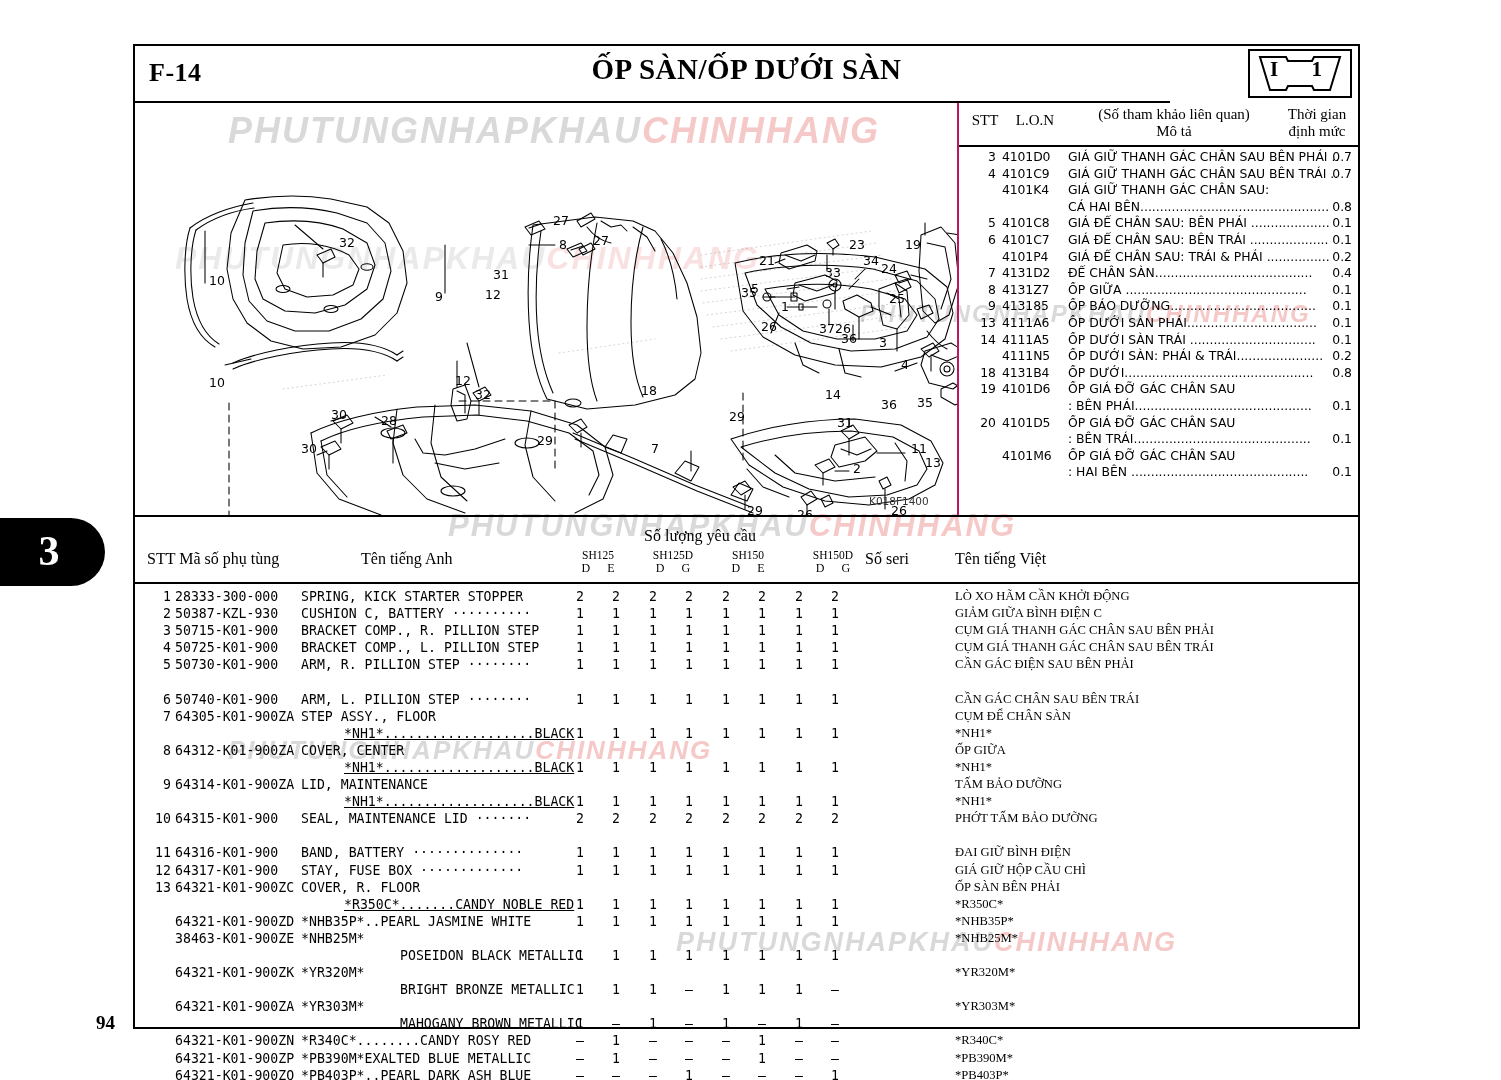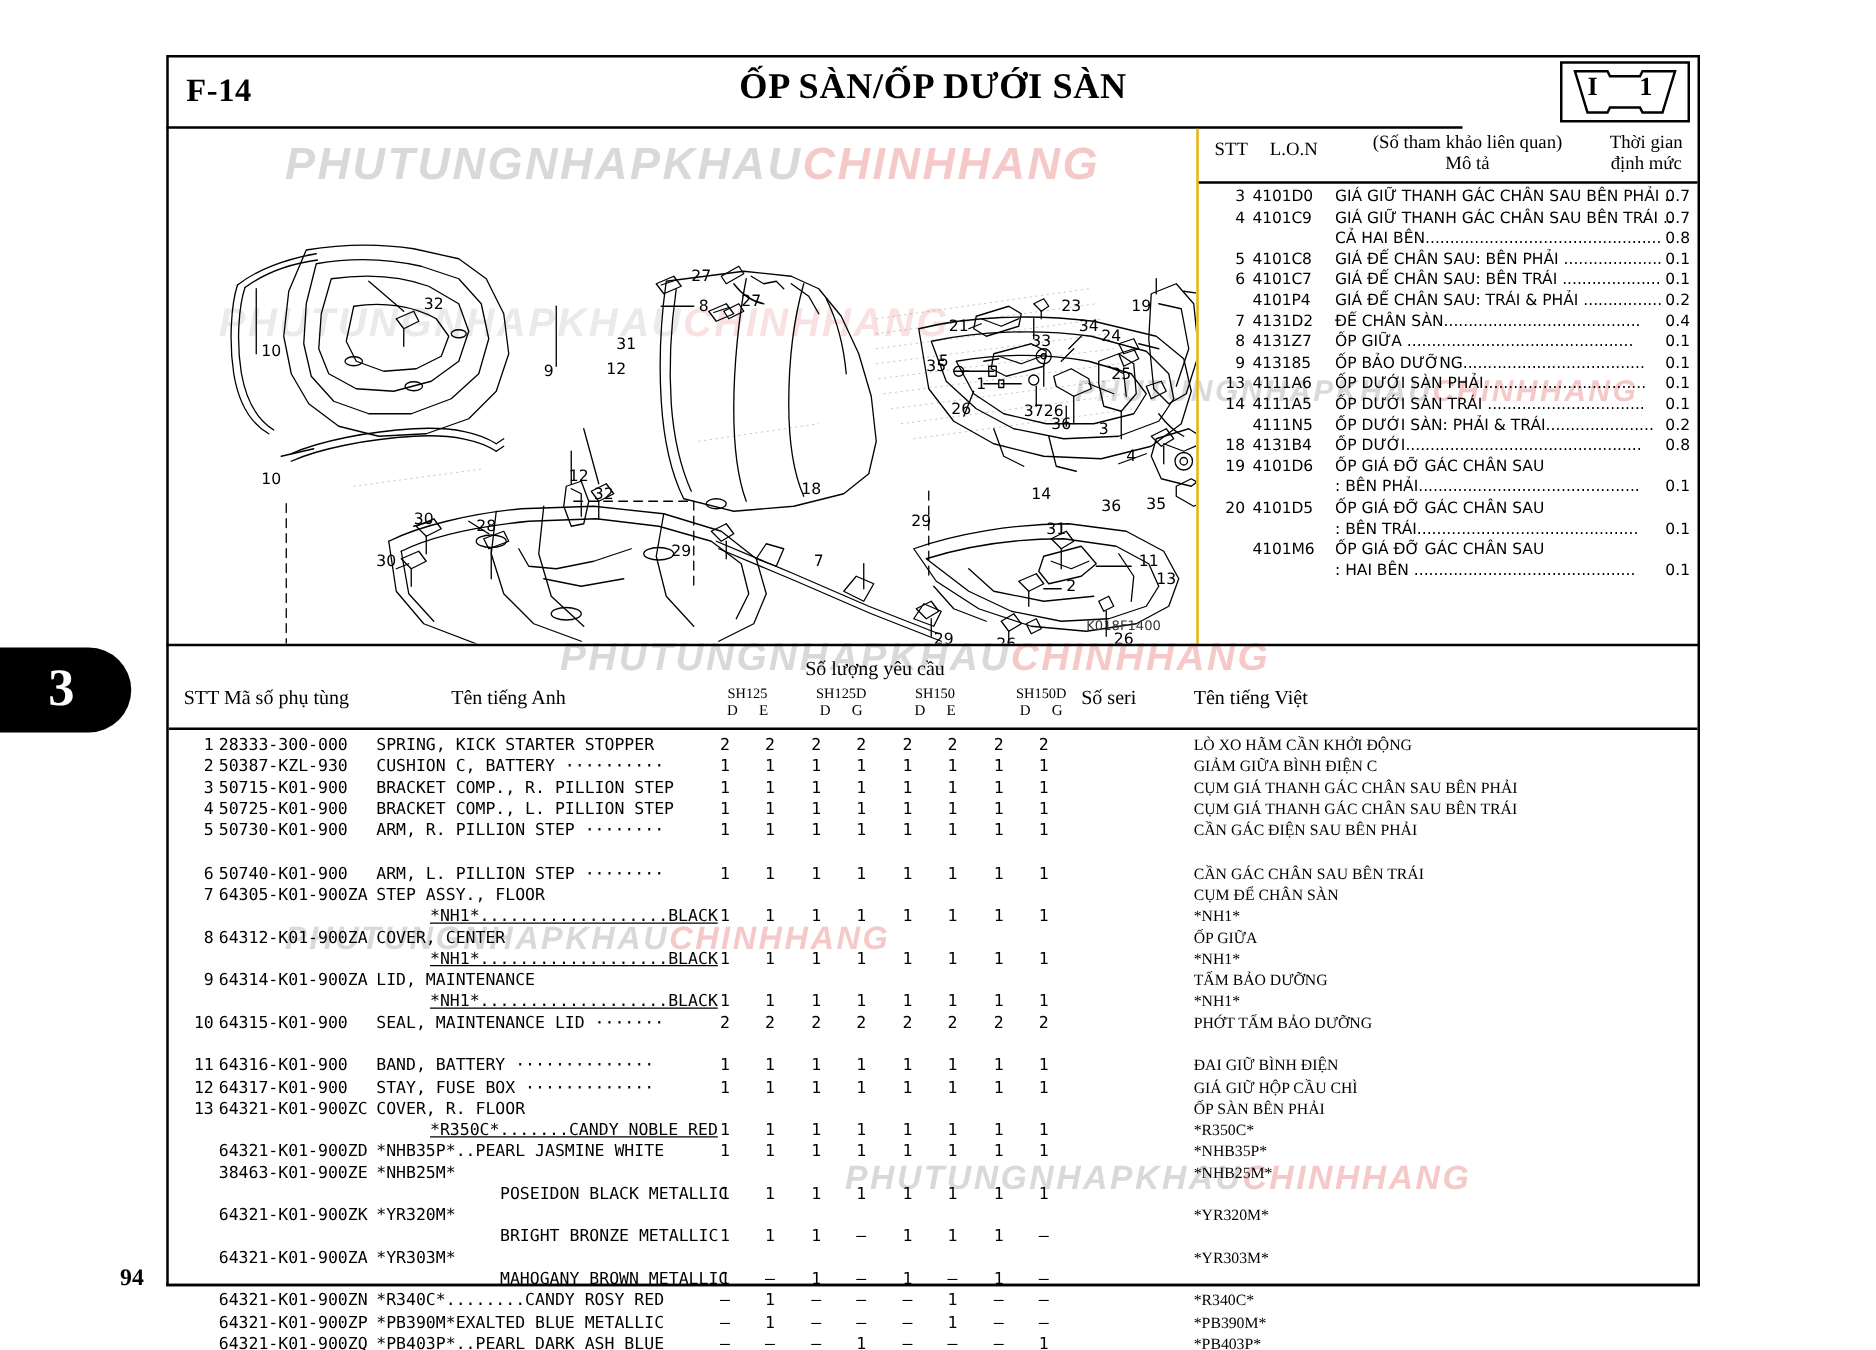--- a/index.html
+++ b/index.html
@@ -30,21 +30,21 @@
   #section-tag .inner{position:absolute;left:6px;top:4px;width:88px;height:37px;}
   #section-tag svg{display:block;}
   #section-tag .txt{position:absolute;left:0;top:6px;width:92px;text-align:center;
       font-family:"Liberation Serif",serif;font-weight:bold;font-size:21px;
       letter-spacing:14px;text-indent:14px;}
 
   
   #diagram-pane{position:absolute;left:135px;top:103px;width:822px;height:412px;
       overflow:hidden;z-index:11;}
   #lon-pane{position:absolute;left:957px;top:103px;width:401px;height:412px;
-      border-left:2px solid #eab308;box-sizing:border-box;z-index:11;background:transparent;}
+      border-left:2px solid #be185d;box-sizing:border-box;z-index:11;background:transparent;}
   #upper-sep{position:absolute;left:133px;top:515px;width:1227px;height:2px;
       background:#000;z-index:11;}
 
   
   #lon-head{position:absolute;left:0;top:0;width:399px;height:44px;
       border-bottom:2px solid #000;box-sizing:border-box;}
   .lon-h{position:absolute;font-family:"Liberation Serif",serif;font-size:15px;
       text-align:center;line-height:1.12;}
   #lh-stt{left:7px;top:9px;width:38px;}
   #lh-lon{left:45px;top:9px;width:62px;}
@@ -547,20 +547,25 @@
         <span class="c-lon">4101D0</span>
         <span class="c-desc"><span class="val"> 0.7</span><span class="lead">GIÁ GIỮ THANH GÁC CHÂN SAU BÊN PHẢI ..</span></span>
       </div>
       <div class="lon-row">
         <span class="c-stt">4</span>
         <span class="c-lon">4101C9</span>
         <span class="c-desc"><span class="val"> 0.7</span><span class="lead">GIÁ GIỮ THANH GÁC CHÂN SAU BÊN TRÁI ..</span></span>
       </div>
       <div class="lon-row">
         <span class="c-stt"></span>
+        <span class="c-lon">4101K4</span>
+        <span class="c-desc"><span class="val"></span><span class="lead">GIÁ GIỮ THANH GÁC CHÂN SAU:</span></span>
+      </div>
+      <div class="lon-row">
+        <span class="c-stt"></span>
         <span class="c-lon"></span>
         <span class="c-desc"><span class="val"> 0.8</span><span class="lead">   CẢ HAI BÊN................................................</span></span>
       </div>
       <div class="lon-row">
         <span class="c-stt">5</span>
         <span class="c-lon">4101C8</span>
         <span class="c-desc"><span class="val"> 0.1</span><span class="lead">GIÁ ĐỂ CHÂN SAU: BÊN PHẢI ....................</span></span>
       </div>
       <div class="lon-row">
         <span class="c-stt">6</span>

